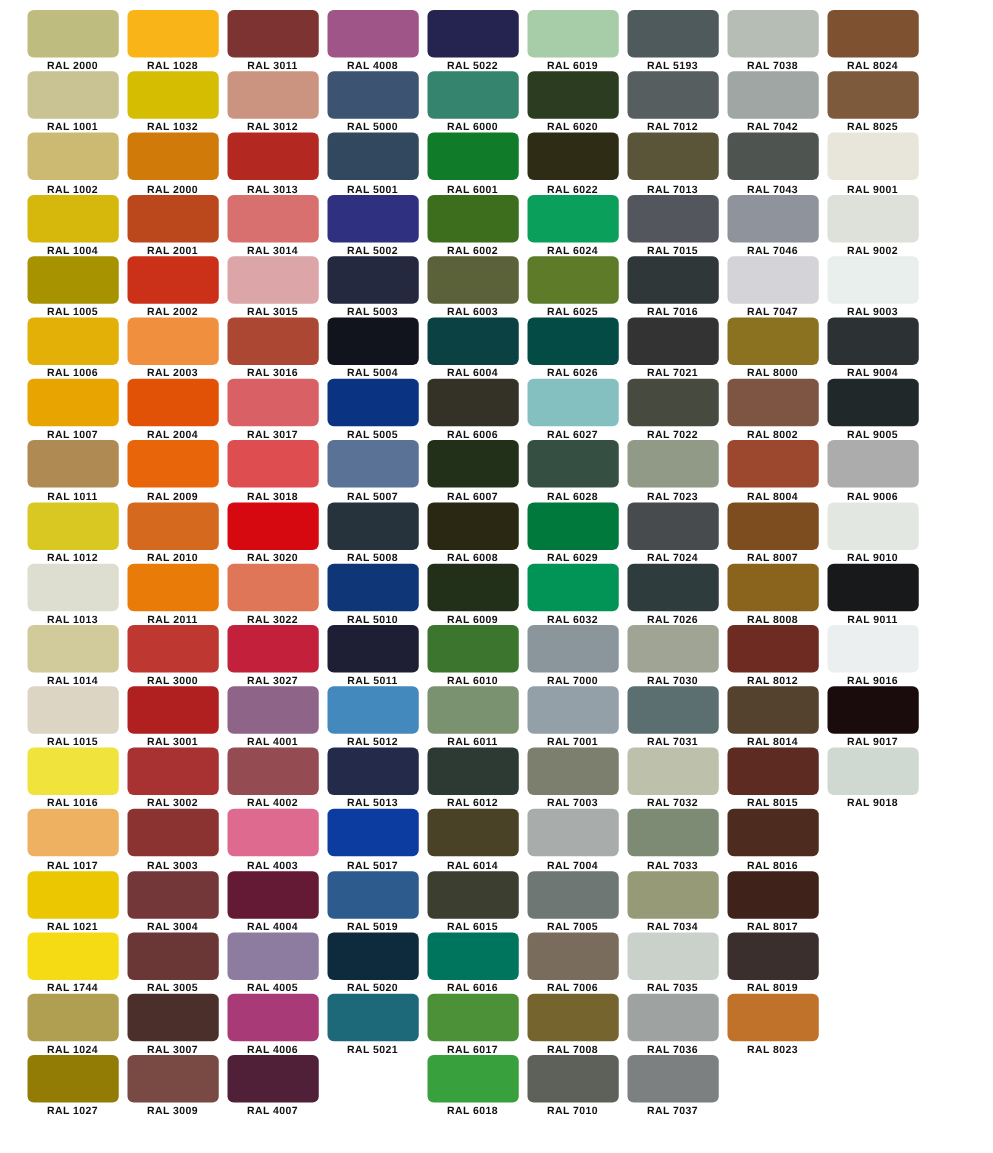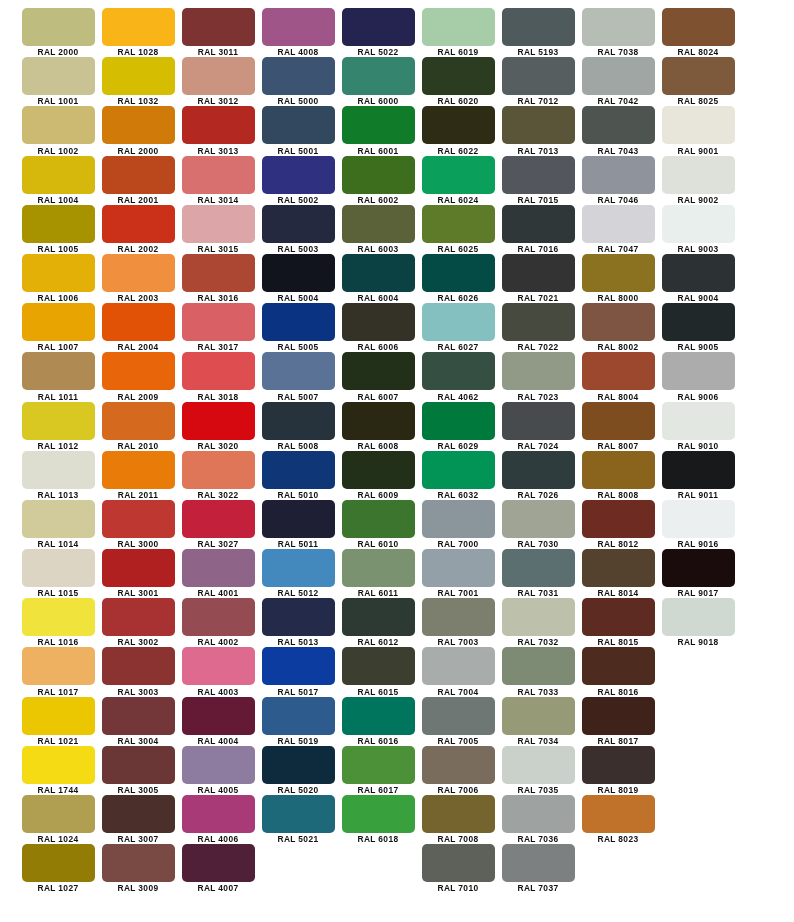--- a/index.html
+++ b/index.html
@@ -398,20 +398,24 @@
       </div>
       <div class="cell">
         <div class="swatch" style="background: rgb(123, 146, 112); --c: #7B9270;"></div>
         <div class="label">RAL 6011</div>
       </div>
       <div class="cell">
         <div class="swatch" style="background: rgb(44, 58, 51); --c: #2C3A33;"></div>
         <div class="label">RAL 6012</div>
       </div>
       <div class="cell">
+        <div class="swatch" style="background: rgb(74, 66, 39); --c: #4A4227;"></div>
+        <div class="label">RAL 6014</div>
+      </div>
+      <div class="cell">
         <div class="swatch" style="background: rgb(60, 63, 48); --c: #3C3F30;"></div>
         <div class="label">RAL 6015</div>
       </div>
       <div class="cell">
         <div class="swatch" style="background: rgb(0, 117, 94); --c: #00755E;"></div>
         <div class="label">RAL 6016</div>
       </div>
       <div class="cell">
         <div class="swatch" style="background: rgb(76, 144, 56); --c: #4C9038;"></div>
         <div class="label">RAL 6017</div>
@@ -445,21 +449,21 @@
       <div class="cell">
         <div class="swatch" style="background: rgb(4, 75, 70); --c: #044B46;"></div>
         <div class="label">RAL 6026</div>
       </div>
       <div class="cell">
         <div class="swatch" style="background: rgb(132, 192, 192); --c: #84C0C0;"></div>
         <div class="label">RAL 6027</div>
       </div>
       <div class="cell">
         <div class="swatch" style="background: rgb(53, 80, 67); --c: #355043;"></div>
-        <div class="label">RAL 4062</div>
+        <div class="label">RAL 6028</div>
       </div>
       <div class="cell">
         <div class="swatch" style="background: rgb(0, 121, 61); --c: #00793D;"></div>
         <div class="label">RAL 6029</div>
       </div>
       <div class="cell">
         <div class="swatch" style="background: rgb(2, 147, 86); --c: #029356;"></div>
         <div class="label">RAL 6032</div>
       </div>
       <div class="cell">

